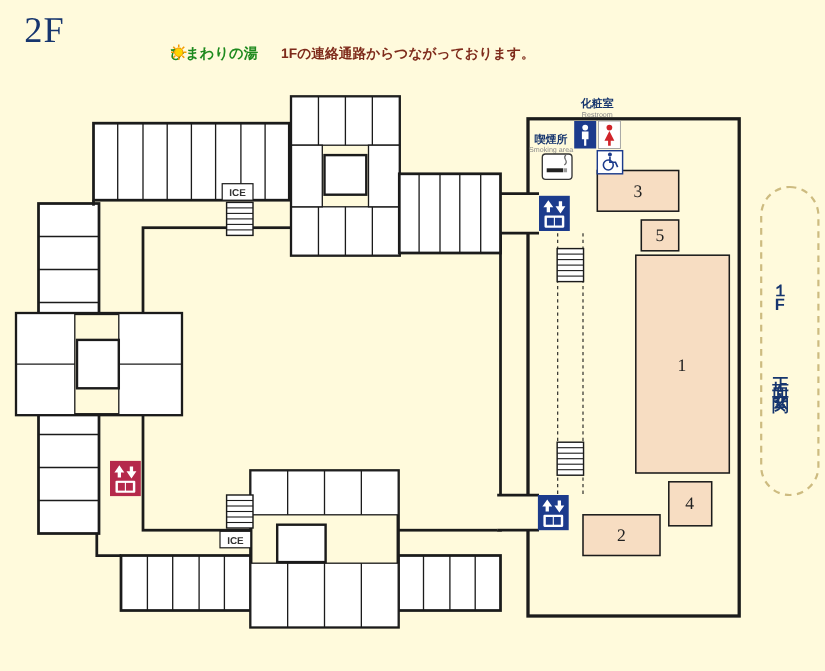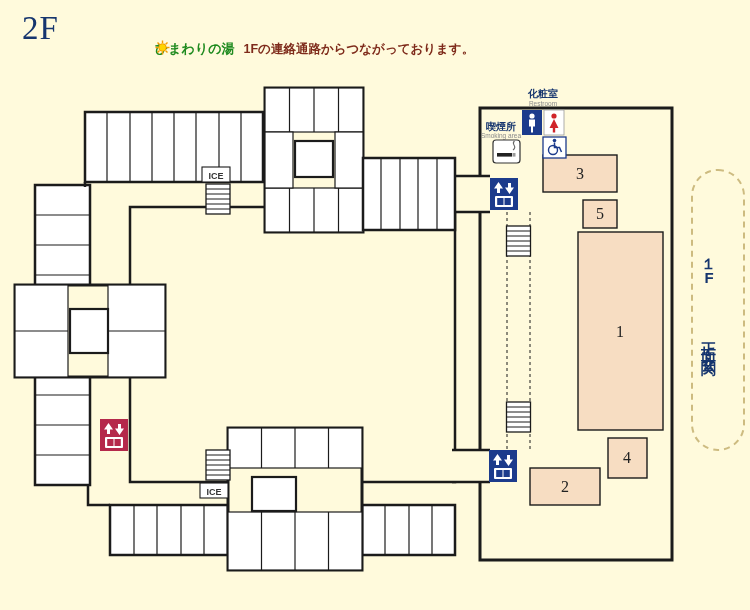--- a/index.html
+++ b/index.html
@@ -9,21 +9,21 @@
   .floor-label{
     position:absolute;left:22px;top:10px;
     font-family:"Liberation Serif",serif;font-weight:normal;
     font-size:33px;color:#16356E;letter-spacing:1px;
   }
   .notice{
     position:absolute;left:155px;top:40px;display:flex;align-items:center;gap:5px;
     font-size:12.5px;font-weight:bold;white-space:nowrap;
   }
   .notice .bath{color:#1E8A1E;font-size:13px;}
-  .notice .txt{color:#7E2A1A;margin-left:4px;}
+  .notice .txt{color:#7E2A1A;margin-left:16px;}
 
   .entrance-text{
     position:absolute;left:700px;top:248px;
     writing-mode:vertical-rl;text-orientation:upright;
     color:#16356E;font-size:15px;letter-spacing:6px;line-height:1.1;font-weight:bold;
   }
   .entrance-text .gap{margin-top:16px;display:inline;}
 
   svg{position:absolute;left:0;top:0;}
   .wall{stroke:#1B1B1B;fill:none;}

